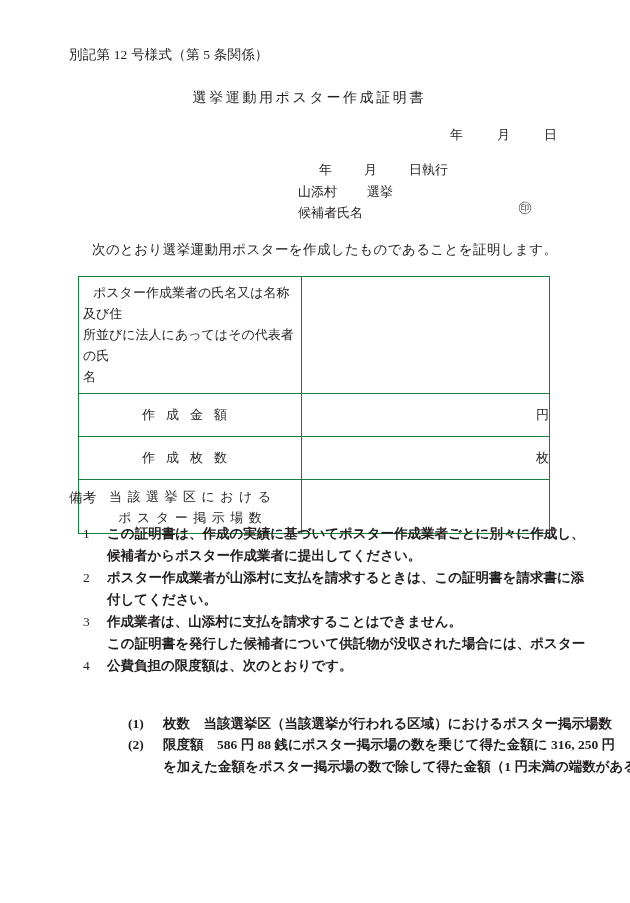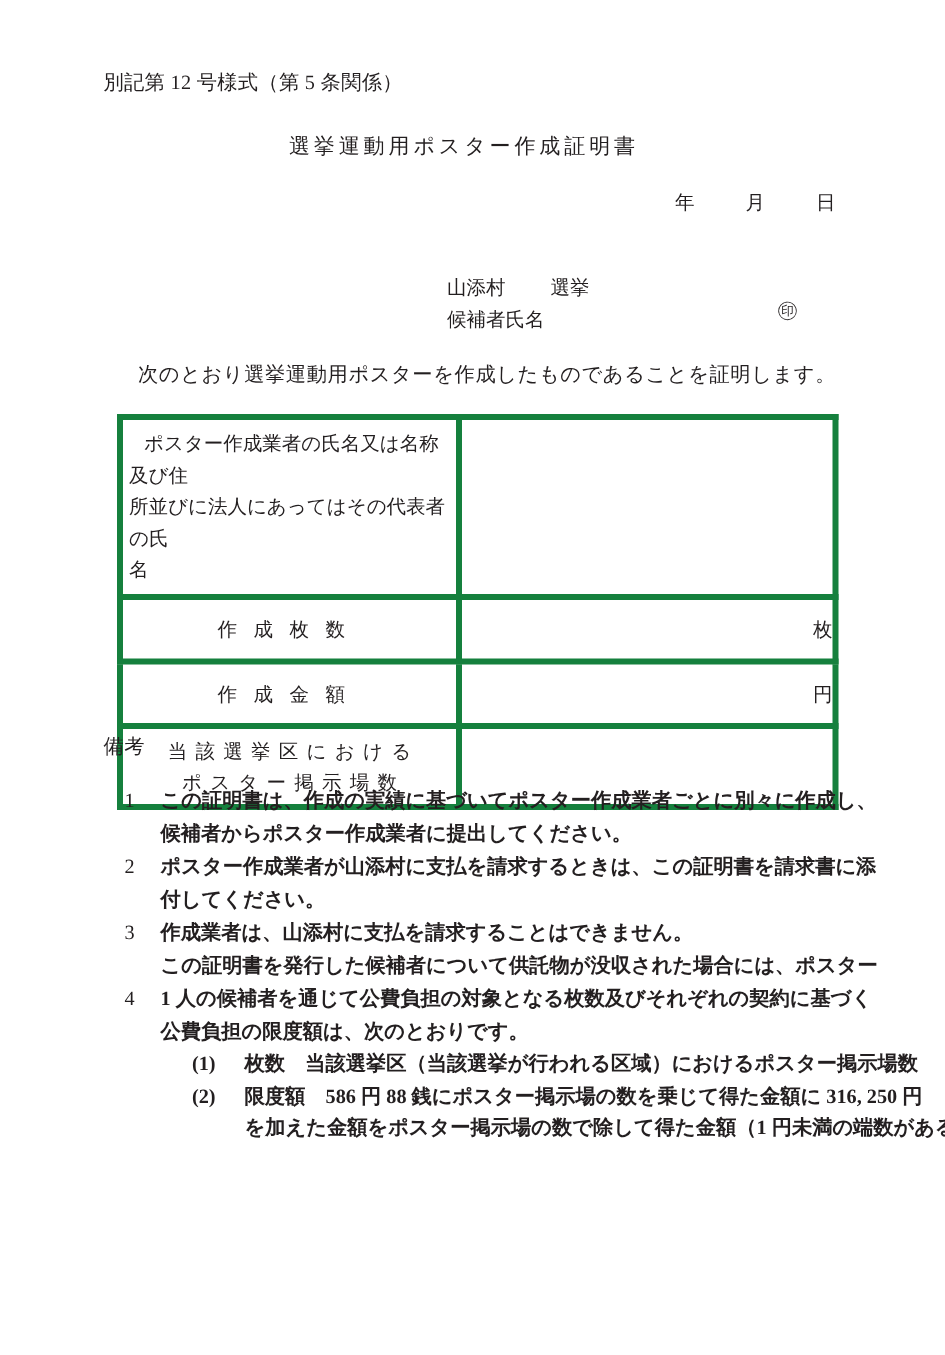--- a/index.html
+++ b/index.html
@@ -105,21 +105,21 @@
   .tbl {
     position: absolute;
     left: 66px;
     top: 276px;
     width: 470px;
     border-collapse: collapse;
     table-layout: fixed;
     font-size: 13px;
   }
   .tbl td {
-    border: 4px solid #15803d;
+    border: 1px solid #15803d;
     padding: 0;
     vertical-align: middle;
   }
   .col-label { width: 222px; }
   .col-value { width: 247px; }
 
   .cell-wrap {
     font-size: 13px;
     line-height: 21px;
     padding: 5px 4px 6px 4px;
@@ -193,20 +193,21 @@
 <body>
 
 <div class="page">
 
   <div class="form-no">別記第 12 号様式（第 5 条関係）</div>
 
   <div class="doc-title">選挙運動用ポスター作成証明書</div>
 
   <div class="date-top"><span>年</span><span class="sp"></span><span>月</span><span class="sp"></span><span>日</span></div>
 
+  <div class="exec-line"><span>年</span><span class="sp"></span><span>月</span><span class="sp"></span><span>日執行</span></div>
 
   <div class="village-line"><span>山添村</span><span class="sp"></span><span>選挙</span></div>
 
   <div class="candidate-line">候補者氏名</div>
   <div class="seal">㊞</div>
 
   <div class="certify">次のとおり選挙運動用ポスターを作成したものであることを証明します。</div>
 
   <table class="tbl">
     <tbody>
@@ -216,33 +217,33 @@
           <span class="l1" style="display:block;">ポスター作成業者の氏名又は名称及び住</span>
           <span style="display:block;">所並びに法人にあってはその代表者の氏</span>
           <span style="display:block;">名</span>
         </div>
       </td>
       <td class="col-value"></td>
     </tr>
 
     <tr class="row-h-std">
       <td class="col-label cell-center">
+        <span class="spaced-wide">作成金額</span>
+      </td>
+      <td class="col-value unit-en">
+        <span>円</span>
+      </td>
+    </tr>
+
+    <tr class="row-h-std">
+      <td class="col-label cell-center">
         <span class="spaced-wide">作成枚数</span>
       </td>
       <td class="col-value unit-mai">
         <span>枚</span>
-      </td>
-    </tr>
-
-    <tr class="row-h-std">
-      <td class="col-label cell-center">
-        <span class="spaced-wide">作成金額</span>
-      </td>
-      <td class="col-value unit-en">
-        <span>円</span>
       </td>
     </tr>
 
     <tr class="row-h-posters">
       <td class="col-label cell-center">
         <span class="spaced-mid" style="display:block;">当該選挙区における</span>
         <span class="spaced-mid" style="display:block;">ポスター掲示場数</span>
       </td>
       <td class="col-value"></td>
     </tr>
@@ -272,26 +273,25 @@
       <span class="num">3</span>
       <span class="body">
         <span class="ln">作成業者は、山添村に支払を請求することはできません。</span>
         <span class="ln">この証明書を発行した候補者について供託物が没収された場合には、ポスター</span>
       </span>
     </div>
 
     <div class="note">
       <span class="num">4</span>
       <span class="body">
-        <span class="ln">1 人の候補者を通じて公費負担の対象となる枚数及びそれぞれの契約に基づく</span>
         <span class="ln">公費負担の限度額は、次のとおりです。</span>
 
         <span class="sub" style="display:block;">
           <span class="snum">(1)</span>
-          <span class="sbody" style="display:block;">
+          <span class="sbody" style="display:block;margin-top:36px;">
             <span class="ln">枚数　当該選挙区（当該選挙が行われる区域）におけるポスター掲示場数</span>
           </span>
         </span>
 
         <span class="sub" style="display:block;">
           <span class="snum">(2)</span>
           <span class="sbody" style="display:block;">
             <span class="ln">限度額　586 円 88 銭にポスター掲示場の数を乗じて得た金額に 316, 250 円</span>
             <span class="ln">を加えた金額をポスター掲示場の数で除して得た金額（1 円未満の端数がある場</span>
           </span>

